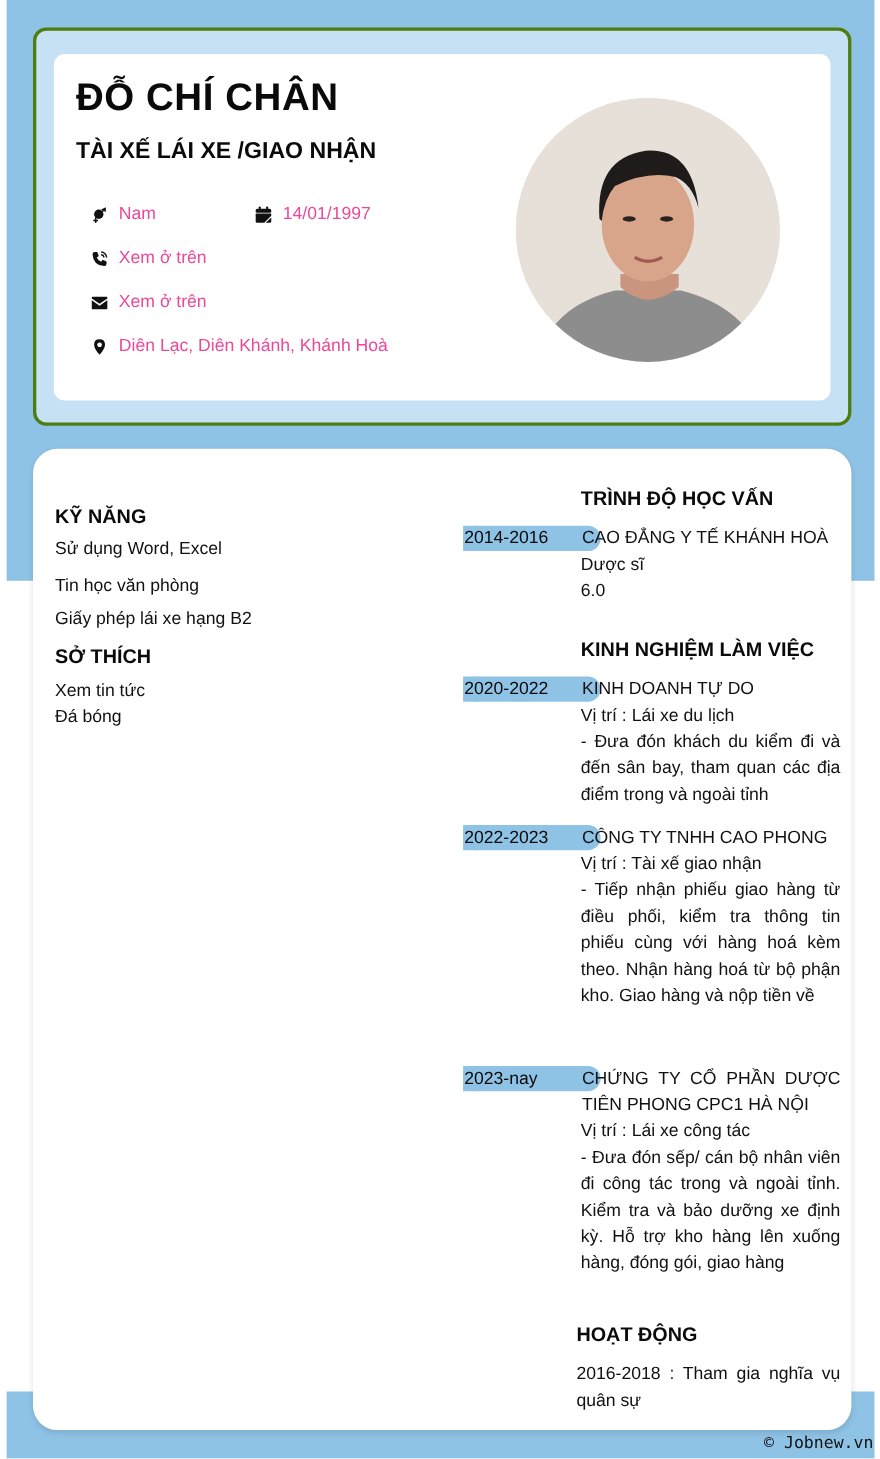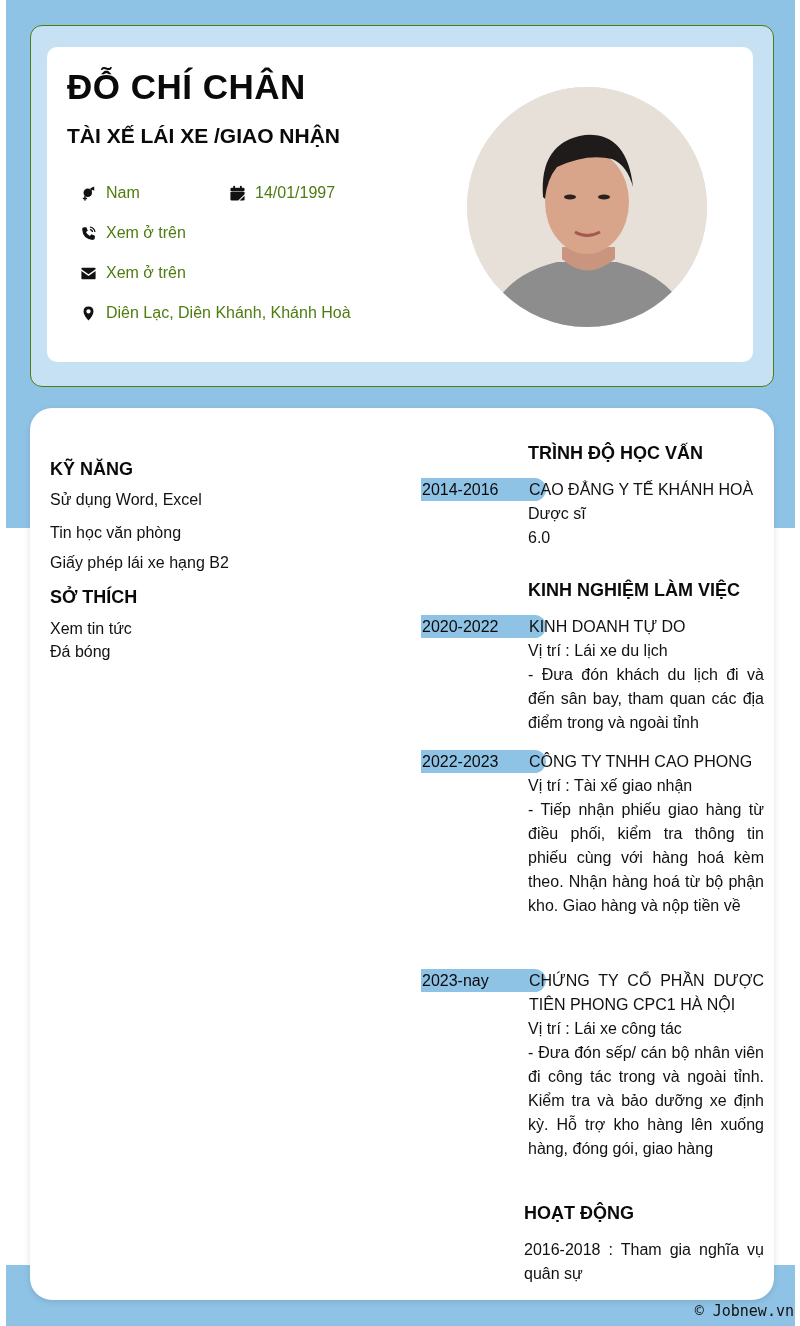--- a/index.html
+++ b/index.html
@@ -4,30 +4,30 @@
 <style>
   * { box-sizing: border-box; margin: 0; padding: 0; }
   html, body { width: 800px; height: 1326px; background: #ffffff; overflow: hidden; }
   body { position: relative; font-family: "Liberation Sans", "DejaVu Sans", sans-serif; color: #111; }
 
   .bg-top { position: absolute; left: 6px; top: 0; width: 789px; height: 528px; background: #8fc3e6; }
   .bg-bottom { position: absolute; left: 6px; top: 1265px; width: 789px; height: 61px; background: #8fc3e6; }
 
   .header-outer {
     position: absolute; left: 30px; top: 25px; width: 744px; height: 362px;
-    background: #c5e1f3; border: 1px solid #4d7c0f; border-radius: 12px;
+    background: #c5e1f3; border: 3px solid #4d7c0f; border-radius: 12px;
   }
   .header-inner {
     position: absolute; left: 16px; top: 21px; width: 706px; height: 315px;
     background: #ffffff; border-radius: 10px;
   }
   .name { position: absolute; left: 20px; top: 20px; font-size: 35px; font-weight: bold; letter-spacing: 0.5px; color: #0a0a0a; }
   .job-title { position: absolute; left: 20px; top: 77px; font-size: 21px; font-weight: bold; color: #0a0a0a; }
 
-  .info-row { position: absolute; display: flex; align-items: center; font-size: 16px; color: #4d7c0f; }
+  .info-row { position: absolute; display: flex; align-items: center; font-size: 16px; color: #ec4899; }
   .info-row .ico { width: 18px; height: 18px; margin-right: 9px; display: inline-flex; align-items: center; justify-content: center; }
   .info-row svg { width: 17px; height: 17px; fill: #111; }
 
   .avatar {
     position: absolute; left: 420px; top: 40px; width: 240px; height: 240px; border-radius: 50%;
     overflow: hidden; background: #e7e1da;
   }
 
   .main-card {
     position: absolute; left: 30px; top: 408px; width: 744px; height: 892px;
@@ -160,21 +160,21 @@
       <div>Dược sĩ</div>
       <div>6.0</div>
     </div>
 
     <div class="sec-title" style="position:absolute; left:134px; top:172px;">KINH NGHIỆM LÀM VIỆC</div>
 
     <div class="date-pill" style="top:207px;"><span style="position:relative;">2020-2022</span></div>
     <div class="entry" style="top:207px;">
       <div style="padding-left:1px;">KINH DOANH TỰ DO</div>
       <div>Vị trí : Lái xe du lịch</div>
-      <div class="just">- Đưa đón khách du lịch đi và đến sân bay, tham quan các địa điểm trong và ngoài tỉnh</div>
+      <div class="just">- Đưa đón khách du kiểm đi và đến sân bay, tham quan các địa điểm trong và ngoài tỉnh</div>
     </div>
 
     <div class="date-pill" style="top:342px;"><span style="position:relative;">2022-2023</span></div>
     <div class="entry" style="top:342px;">
       <div style="padding-left:1px;">CÔNG TY TNHH CAO PHONG</div>
       <div>Vị trí : Tài xế giao nhận</div>
       <div class="just">- Tiếp nhận phiếu giao hàng từ điều phối, kiểm tra thông tin phiếu cùng với hàng hoá kèm theo. Nhận hàng hoá từ bộ phận kho. Giao hàng và nộp tiền về</div>
     </div>
 
     <div class="date-pill" style="top:561px;"><span style="position:relative;">2023-nay</span></div>

